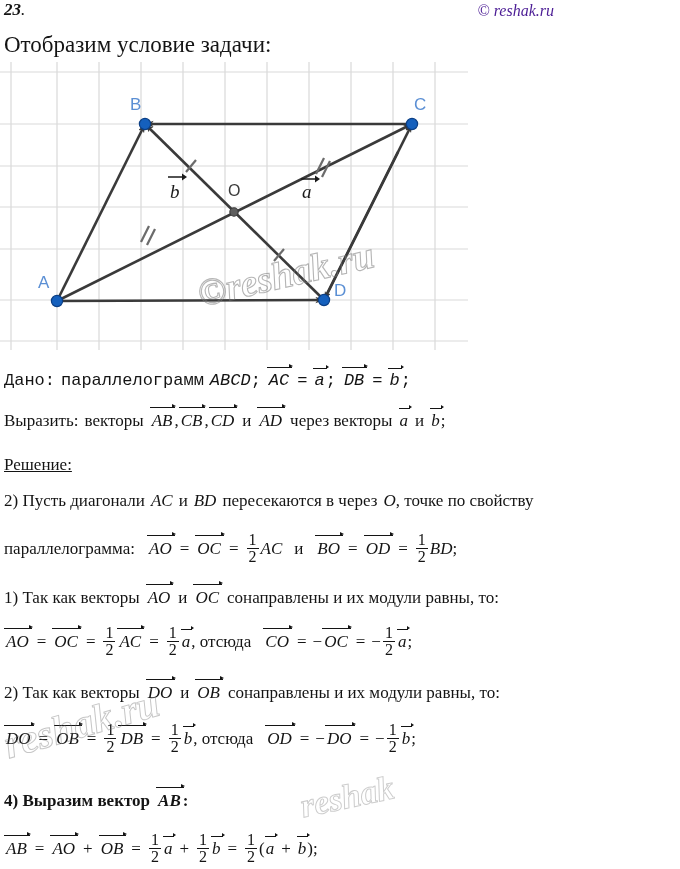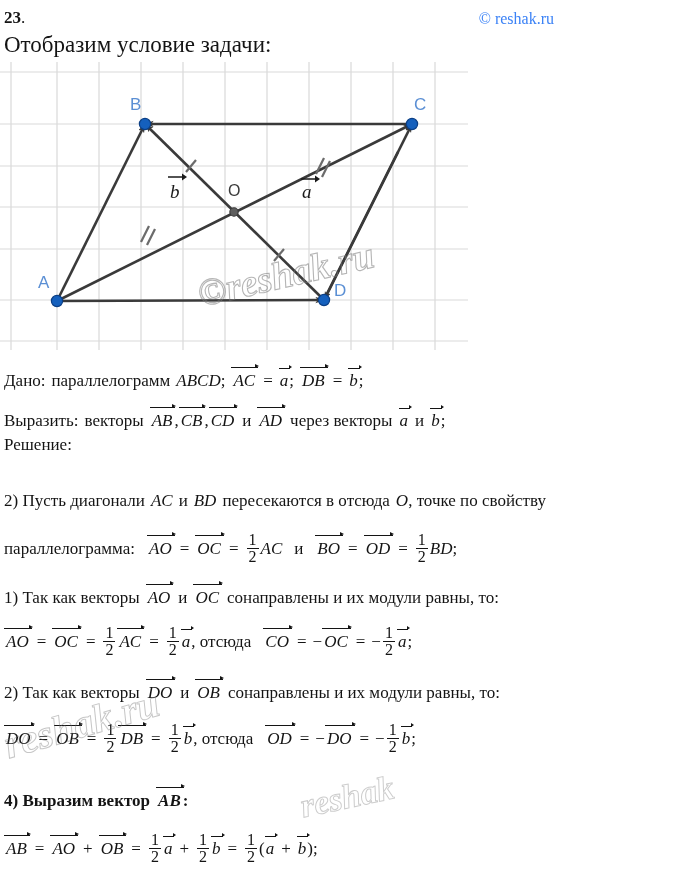--- a/index.html
+++ b/index.html
@@ -12,36 +12,36 @@
     height: 869px;
     position: relative;
     font-family: "Liberation Serif", "DejaVu Serif", serif;
     color: #141414;
     overflow: hidden;
   }
 
   
   #header {
     position: absolute;
-    left: 0; top: 8px;
-    width: 560px; height: 26px;
+    left: 0; top: 0;
+    width: 560px; height: 26px; font-style: italic;
   }
   #task-number {
     position: absolute;
     left: 4px; top: 0px;
     font-size: 17px;
     font-weight: bold;
     letter-spacing: 0px;
   }
   #task-number .dot { font-weight: normal; }
   #watermark-credit {
     position: absolute;
     right: 6px; top: 2px;
     font-size: 16px;
-    color: #3b82f6;
+    color: #4c1d95;
     white-space: nowrap;
   }
 
   
   #intro-line {
     position: absolute;
     left: 4px; top: 32px;
     font-size: 23px;
   }
 
@@ -260,32 +260,32 @@
     <g>
       <text x="302" y="136" font-family="Liberation Serif, serif" font-size="19" font-style="italic" fill="#1a1a1a">a</text>
       <line x1="301" y1="117" x2="315" y2="117" stroke="#1a1a1a" stroke-width="1.5"></line>
       <path d="M315,113.6 L320,117 L315,120.4 z" fill="#1a1a1a"></path>
     </g>
   </svg>
 </div>
 
 <div class="wm" id="wm-figure">©reshak.ru</div>
 
-<div class="line" id="l-given" style="top:372px;">
+<div class="line" id="l-given" style="top:372px;font-family:Liberation Mono, monospace;">
   <span>Дано:</span><span class="sp"></span><span>параллелограмм</span><span class="sp"></span><span class="it">ABCD</span><span>;</span><span class="sp"></span><span class="vec">AC</span><span class="sp"></span><span>=</span><span class="sp"></span><span class="svec">a</span><span>;</span><span class="sp"></span><span class="vec">DB</span><span class="sp"></span><span>=</span><span class="sp"></span><span class="svec">b</span><span>;</span>
 </div>
 
 <div class="line" id="l-express" style="top:412px;">
   <span>Выразить:</span><span class="sp"></span><span>векторы</span><span class="sp"></span><span class="vec">AB</span>,<span class="vec">CB</span>,<span class="vec">CD</span><span class="sp"></span><span>и</span><span class="sp"></span><span class="vec">AD</span><span class="sp"></span><span>через векторы</span><span class="sp"></span><span class="svec">a</span><span class="sp"></span><span>и</span><span class="sp"></span><span class="svec">b</span><span>;</span>
 </div>
 
-<div class="line" id="l-solution" style="top:436px;">Решение:</div>
+<div class="line" id="l-solution" style="top:456px;text-decoration:underline;">Решение:</div>
 
 <div class="line" id="l-s1" style="top:492px;">
-  <span>2) Пусть диагонали</span><span class="sp"></span><span class="it">AC</span><span class="sp"></span><span>и</span><span class="sp"></span><span class="it">BD</span><span class="sp"></span><span>пересекаются в отсюда</span><span class="sp"></span><span class="it">O</span><span>, точке по свойству</span>
+  <span>2) Пусть диагонали</span><span class="sp"></span><span class="it">AC</span><span class="sp"></span><span>и</span><span class="sp"></span><span class="it">BD</span><span class="sp"></span><span>пересекаются в через</span><span class="sp"></span><span class="it">O</span><span>, точке по свойству</span>
 </div>
 
 <div class="line" id="l-s1b" style="top:532px;">
   <span>параллелограмма:</span><span class="sp2"></span><span class="vec">AO</span><span class="sp"></span><span>=</span><span class="sp"></span><span class="vec">OC</span><span class="sp"></span><span>=</span><span class="sp"></span><span class="frac"><span class="num">1</span><span class="den">2</span></span><span class="it">AC</span><span class="sp2"></span><span>и</span><span class="sp2"></span><span class="vec">BO</span><span class="sp"></span><span>=</span><span class="sp"></span><span class="vec">OD</span><span class="sp"></span><span>=</span><span class="sp"></span><span class="frac"><span class="num">1</span><span class="den">2</span></span><span class="it">BD</span><span>;</span>
 </div>
 
 <div class="line" id="l-s2" style="top:589px;">
   <span>1) Так как векторы</span><span class="sp"></span><span class="vec">AO</span><span class="sp"></span><span>и</span><span class="sp"></span><span class="vec">OC</span><span class="sp"></span><span>сонаправлены и их модули равны, то:</span>
 </div>
 

